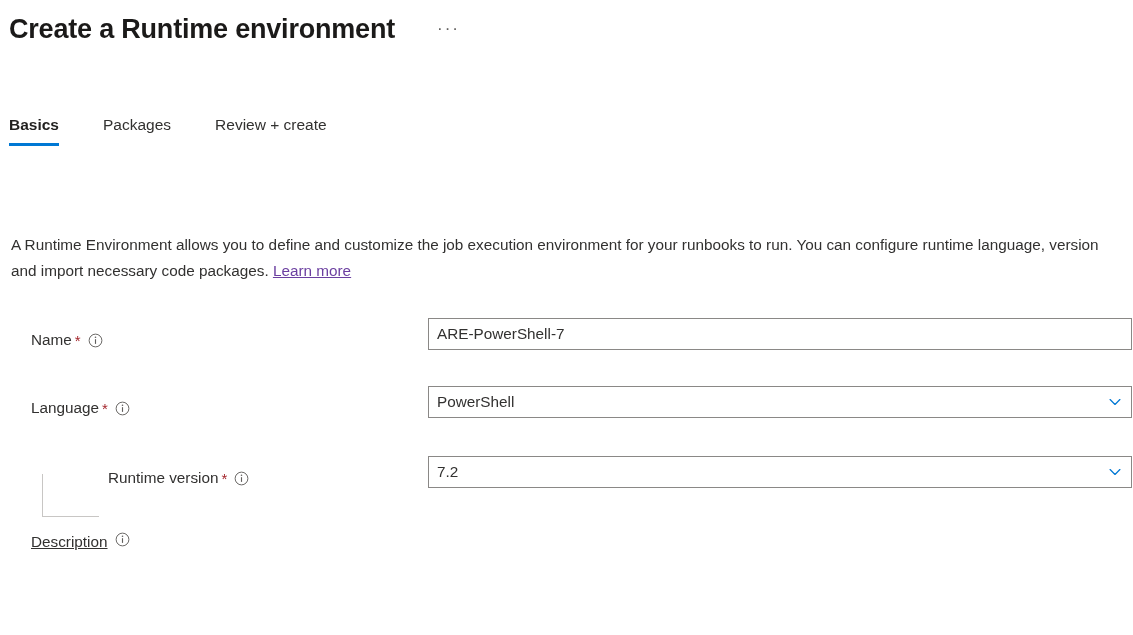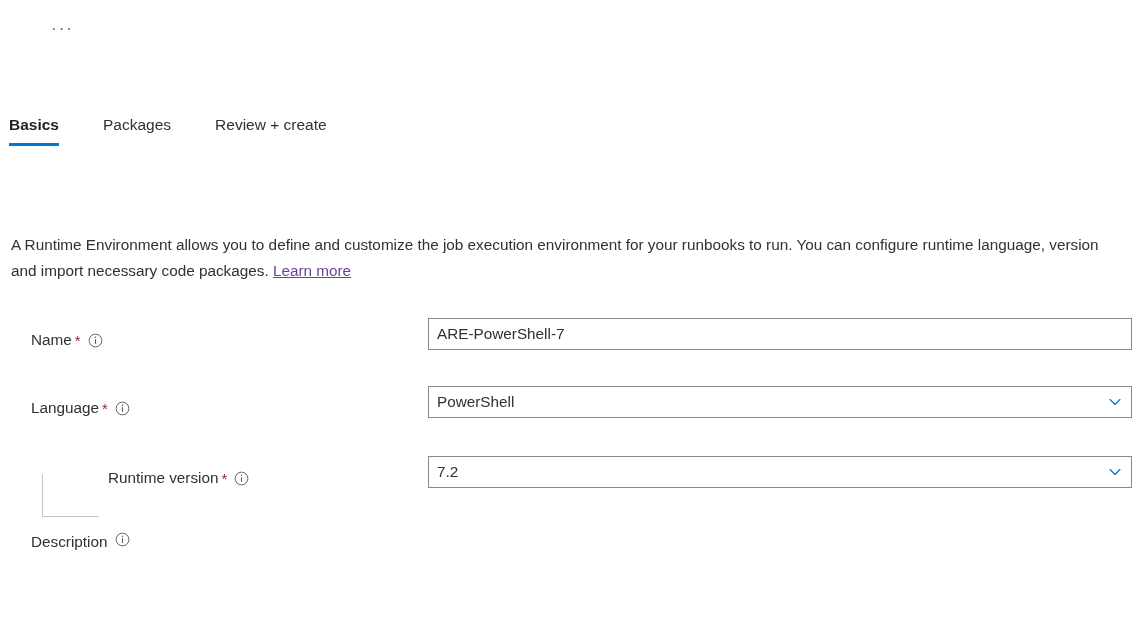--- a/index.html
+++ b/index.html
@@ -210,27 +210,28 @@
     width: 56px;
     height: 42px;
     border-left: 1px solid #c8c6c4;
     border-bottom: 1px solid #c8c6c4;
     pointer-events: none;
   }
 
   .row-name      { position: absolute; left: 0; top: 0;   width: 1133px; }
   .row-language  { position: absolute; left: 0; top: 68px; width: 1133px; }
   .row-version   { position: absolute; left: 0; top: 138px; width: 1133px; }
-  .row-desc      { position: absolute; left: 0; top: 208px; width: 931px; }
+  .row-desc      { position: absolute; left: 0; top: 208px; width: 931px; text-decoration: underline; }
   .label-cell.top-align { align-items: flex-start; padding-top: 6px; }
 </style>
 </head>
 <body>
 
 <div class="title-row">
+  <div class="page-title">Create a Runtime environment</div>
   <div class="ellipsis-btn">···</div>
 </div>
 
 <div class="tabs">
   <div class="tab active">Basics</div>
   <div class="tab">Packages</div>
   <div class="tab">Review + create</div>
 </div>
 
 <div class="intro">

